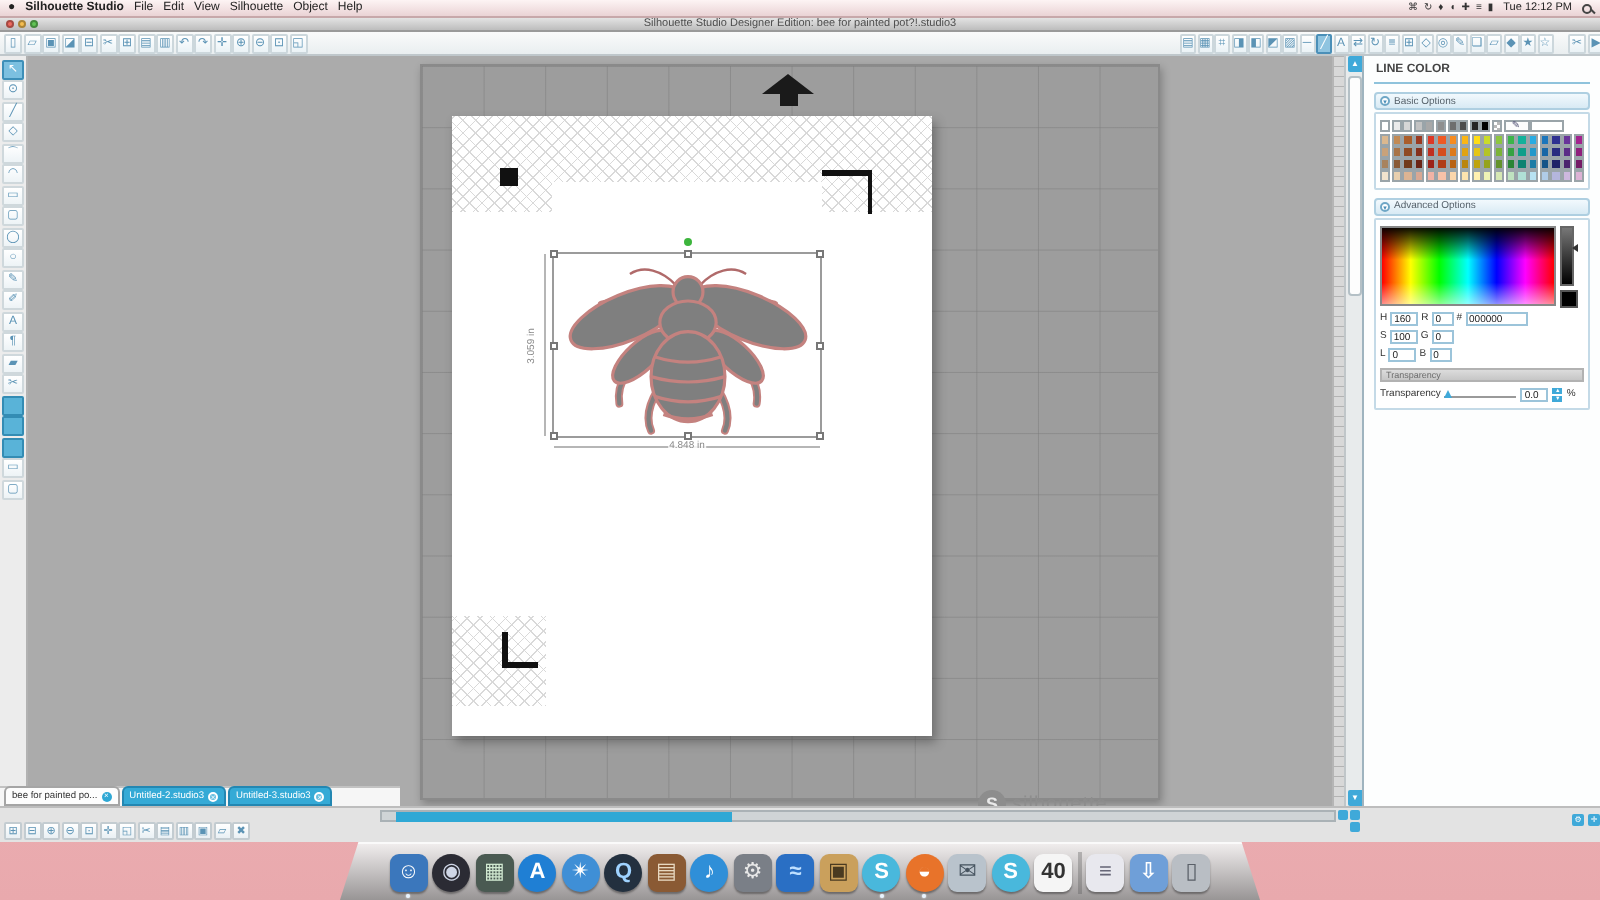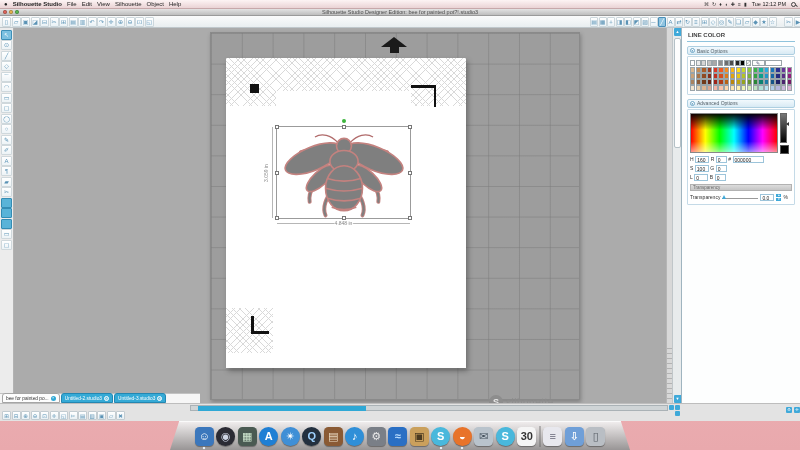--- a/index.html
+++ b/index.html
@@ -659,21 +659,21 @@
 
         <div class="dock-item" style="background: rgb(185, 195, 204); color: rgb(69, 82, 94);">
           <span class="dock-glyph">✉</span>
         </div>
 
         <div class="dock-item shape" style="background: rgb(73, 184, 220); color: rgb(255, 255, 255);">
           <span class="dock-glyph">S</span>
         </div>
 
         <div class="dock-item" style="background: rgb(245, 245, 245); color: rgb(51, 51, 51);">
-          <span class="dock-glyph">30</span>
+          <span class="dock-glyph">40</span>
         </div>
 
         <div class="dock-item separator">
           
         </div>
 
         <div class="dock-item" style="background: rgb(232, 232, 238); color: rgb(102, 102, 119);">
           <span class="dock-glyph">≡</span>
         </div>
 

